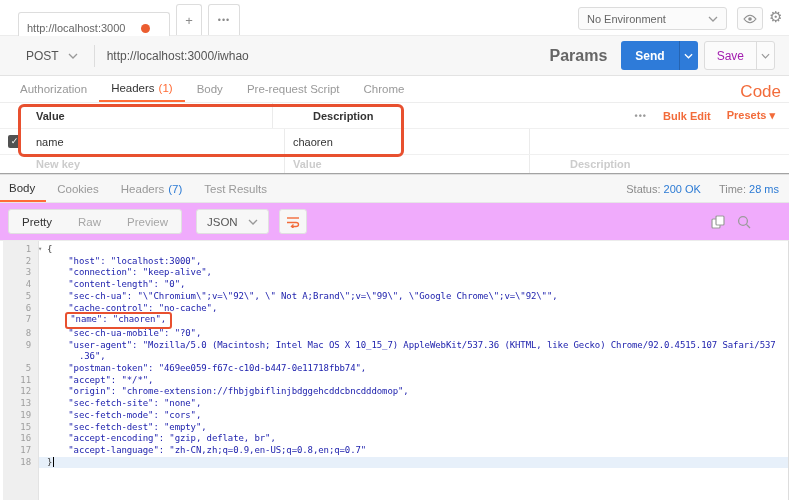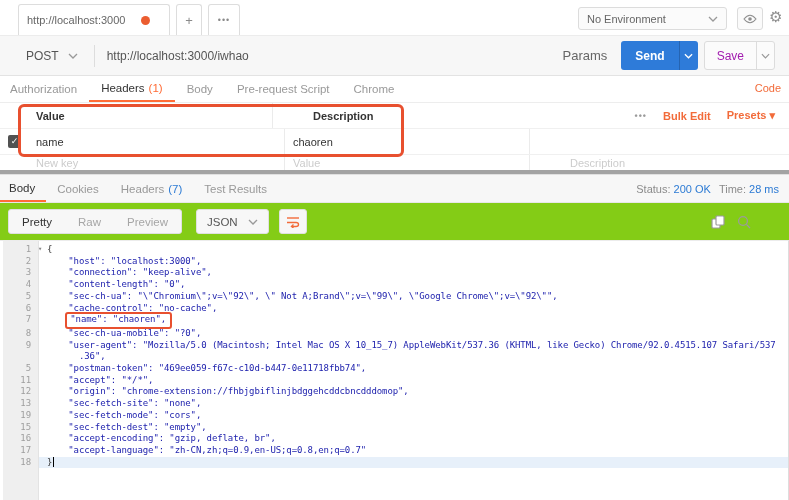--- a/index.html
+++ b/index.html
@@ -2,84 +2,84 @@
 <html><head>
 <meta charset="utf-8">
 <style>
   * { margin:0; padding:0; box-sizing:border-box; }
   html,body { background:#fff; }
   body { font-family:"Liberation Sans", sans-serif; color:#333; }
   .app { position:relative; width:789px; height:500px; background:#fff; overflow:hidden; }
 
   
   .topbar { height:36px; background:#fff; border-bottom:1px solid #ececec; position:relative; }
-  .req-tab { position:absolute; left:18px; top:4px; width:152px; height:31px; border:1px solid #ddd;
+  .req-tab { position:absolute; left:18px; top:12px; width:152px; height:31px; border:1px solid #ddd;
              border-bottom:none; border-radius:3px 3px 0 0; background:#fff; display:flex; align-items:center; padding:0 8px; }
   .req-tab-title { width:112px; overflow:hidden; white-space:nowrap; font-size:11px; color:#666; }
   .unsaved-dot { width:9px; height:9px; border-radius:50%; background:#eb5d30; margin-left:2px; flex:0 0 auto; }
   .tab-btn { position:absolute; top:4px; height:31px; border:1px solid #ddd; border-bottom:none; border-radius:3px 3px 0 0;
              background:#fff; color:#8a8a8a; font-size:13px; display:flex; align-items:center; justify-content:center; cursor:pointer; }
   .tab-plus { left:176px; width:26px; }
   .tab-more { left:208px; width:32px; font-size:9px; letter-spacing:1px; }
   .env-select { position:absolute; left:578px; top:7px; width:149px; height:23px; border:1px solid #dcdcdc; border-radius:3px;
                 background:#fbfbfb; display:flex; align-items:center; justify-content:space-between; padding:0 8px; font-size:11px; color:#666; }
   .icon-btn { position:absolute; top:7px; height:23px; border:1px solid #dcdcdc; border-radius:3px; background:#fbfbfb;
               display:flex; align-items:center; justify-content:center; }
   .eye-btn { left:737px; width:26px; }
   .gear { position:absolute; left:769px; top:8px; font-size:15px; color:#8f8f8f; }
 
   
   .request-bar { height:40px; background:#f7f7f7; border-bottom:1px solid #e3e3e3; display:flex; align-items:center; position:relative; }
   .method { display:flex; align-items:center; gap:9px; padding:0 16px 0 26px; font-size:12px; color:#555; height:100%; cursor:pointer; }
   .vdiv { width:1px; height:22px; background:#ddd; }
   .url-field { flex:1; font-size:12px; color:#555; padding-left:12px; height:100%; display:flex; align-items:center; }
-  .params-btn { font-size:13px; color:#666; padding:0 14px; cursor:pointer; }
+  .params-btn { font-size:16px; color:#666; padding:0 14px; cursor:pointer;font-weight:bold; }
   .send-group { display:flex; height:29px; margin-right:6px; border-radius:3px; overflow:hidden; }
   .send-main { background:#2e7bd9; color:#fff; font-size:12px; font-weight:bold; display:flex; align-items:center; padding:12px 14px; cursor:pointer; }
   .send-arrow { background:#2e7bd9; border-left:1px solid rgba(0,0,0,0.18); width:19px; display:flex; align-items:center; justify-content:center; cursor:pointer; }
   .save-group { display:flex; height:29px; margin-right:14px; border:1px solid #dcdcdc; border-radius:3px; overflow:hidden; background:#fbfbfb; }
   .save-main { color:#a21caf; font-size:12px; display:flex; align-items:center; padding:0 12px; cursor:pointer; }
   .save-arrow { border-left:1px solid #dcdcdc; width:18px; display:flex; align-items:center; justify-content:center; cursor:pointer; }
 
   
   .req-tabs { height:27px; display:flex; align-items:stretch; position:relative; border-bottom:1px solid #ededed; }
   .rtab { font-size:11.5px; color:#999; display:flex; align-items:center; padding:0 12px; cursor:pointer; }
-  .rtab:first-child { padding-left:10px; }
+  .rtab:first-child { padding-left:20px; }
   .rtab.active { color:#333; border-bottom:2px solid #ff6c37; }
   .rtab.active .cnt { color:#ff6c37; }
   .cnt { margin-left:4px; }
-  .code-link { position:absolute; right:8px; top:6px; font-size:11px; color:#f26b3a; cursor:pointer; }
+  .code-link { position:absolute; right:8px; top:6px; font-size:17px; color:#f26b3a; cursor:pointer; }
 
   
   .kv-table { position:relative; }
   .kv-row { display:flex; height:26px; align-items:center; border-bottom:1px solid #f0f0f0; font-size:11px; }
   .kv-head { font-weight:bold; color:#333; }
   .col-check { flex:0 0 28px; display:flex; align-items:center; justify-content:flex-start; padding-left:8px; height:100%; }
   .col-key { flex:0 0 257px; padding-left:8px; border-right:1px solid #ebebeb; height:100%; display:flex; align-items:center; }
   .col-val { flex:0 0 245px; padding-left:8px; border-right:1px solid #ebebeb; height:100%; display:flex; align-items:center; }
   .col-desc { flex:0 0 120px; padding-left:8px; height:100%; display:flex; align-items:center;margin-left:32px; }
   .col-actions { flex:1; display:flex; align-items:center; justify-content:flex-end; gap:16px; padding-right:14px; font-size:11px; }
   .dots { color:#9b9b9b; letter-spacing:1px; font-size:9px; cursor:pointer; }
   .lnk { color:#f26b3a; cursor:pointer; }
   .ghost { color:#ccc; }
-  .ghost-row { height:19px; border-bottom:4px solid #a3a3a3; }
+  .ghost-row { height:19px; border-bottom:1px solid #a3a3a3;font-weight:bold; }
   .checkbox { width:13px; height:13px; background:#515151; border-radius:2px; color:#fff; font-size:9px; line-height:13px; text-align:center; cursor:pointer; }
 
   .annotation-box { position:absolute; left:18px; top:104px; width:386px; height:53px; border:3px solid #e8502f; border-radius:6px; pointer-events:none; z-index:6; }
 
   
   .resp-meta { height:29px; background:#f7f7f7; border-top:1px solid #e0e0e0; border-bottom:1px solid #e7e7e7; display:flex; align-items:stretch; position:relative; }
   .resp-tab { font-size:11.5px; color:#999; display:flex; align-items:center; padding:0 11px; cursor:pointer; }
   .resp-tab:first-child { padding-left:9px; }
   .resp-tab.active { color:#333; border-bottom:2px solid #ff6c37; }
   .blue { color:#2d7bd4; }
-  .resp-stats { position:absolute; right:10px; top:0; height:100%; display:flex; align-items:center; gap:8px; font-size:11px; color:#8b8b8b; }
-
-  
-  .resp-toolbar { height:37px; display:flex; align-items:center; position:relative; background:#84cc16; }
+  .resp-stats { position:absolute; right:10px; top:0; height:100%; display:flex; align-items:center; gap:18px; font-size:11px; color:#8b8b8b; }
+
+  
+  .resp-toolbar { height:37px; display:flex; align-items:center; position:relative; background:#f0abfc; }
   .seg-group { display:flex; margin-left:8px; border:1px solid #e0e0e0; border-radius:3px; background:#f7f7f7; height:25px; overflow:hidden; }
   .seg { font-size:11.5px; color:#a6a6a6; padding:0 13px; display:flex; align-items:center; cursor:pointer; }
   .seg.active { color:#333; }
   .fmt-select { display:flex; align-items:center; gap:10px; margin-left:14px; border:1px solid #e0e0e0; border-radius:3px;
                 background:#f7f7f7; height:25px; padding:0 10px; font-size:11.5px; color:#555; cursor:pointer; }
   .wrap-btn { display:flex; align-items:center; justify-content:center; margin-left:10px; border:1px solid #e0e0e0; border-radius:3px;
               background:#f7f7f7; height:25px; width:28px; cursor:pointer; }
   .tool-icons { position:absolute; right:38px; top:0; height:100%; display:flex; align-items:center; gap:12px; }
   .tool-icons svg { cursor:pointer; }
 

